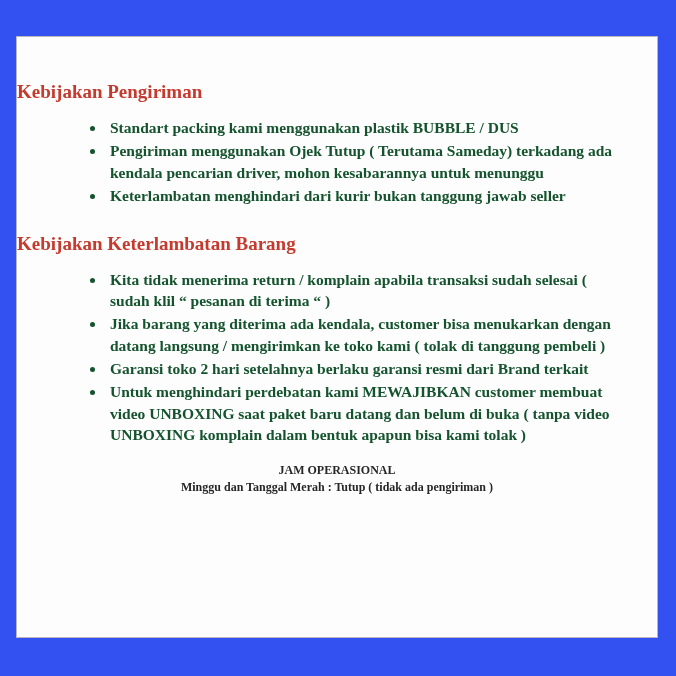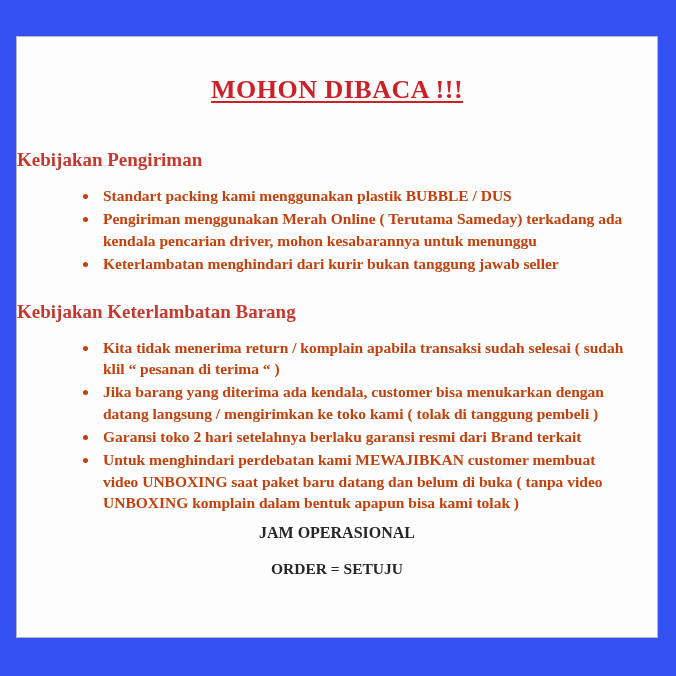--- a/index.html
+++ b/index.html
@@ -44,73 +44,72 @@
     font-weight: bold;
     color: #c43a2f;
   }
   .section-heading.first {
     margin-top: 44px;
   }
   .section-heading.second {
     margin-top: 26px;
   }
   ul.bullets {
-    margin: 14px 0 0 8px;
+    margin: 14px 0 0 15px;
     padding-left: 74px;
     padding-right: 30px;
-    color: #c2410c;
+    color: #14532d;
     font-size: 15.5px;
     font-weight: bold;
     line-height: 1.38;
   }
   ul.bullets li {
     margin-bottom: 2px;
     padding-left: 4px;
   }
   .footer {
-    margin-top: 8px;
+    margin-top: 16px;
     text-align: center;
     color: #262626;
-    font-size: 16px;
+    font-size: 12px;
     font-weight: bold;
     line-height: 1.42;
   }
   .order-note {
     margin-top: 16px;
     text-align: center;
     color: #262626;
     font-size: 15.5px;
     font-weight: bold;
   }
 </style>
 </head>
 <body>
 
 <div class="frame">
   <div class="panel">
 
-    <h1 class="title">MOHON DIBACA !!!</h1>
 
     <h2 class="section-heading first">Kebijakan Pengiriman</h2>
 
     <ul class="bullets">
       <li>Standart packing kami menggunakan plastik BUBBLE / DUS</li>
-      <li>Pengiriman menggunakan Merah Online ( Terutama Sameday) terkadang ada kendala pencarian driver, mohon kesabarannya untuk menunggu</li>
+      <li>Pengiriman menggunakan Ojek Tutup ( Terutama Sameday) terkadang ada kendala pencarian driver, mohon kesabarannya untuk menunggu</li>
       <li>Keterlambatan menghindari dari kurir bukan tanggung jawab seller</li>
     </ul>
 
     <h2 class="section-heading second">Kebijakan Keterlambatan Barang</h2>
 
     <ul class="bullets">
       <li>Kita tidak menerima return / komplain apabila transaksi sudah selesai ( sudah klil “ pesanan di terima “ )</li>
       <li>Jika barang yang diterima ada kendala, customer bisa menukarkan dengan datang langsung / mengirimkan ke toko kami ( tolak di tanggung pembeli )</li>
       <li>Garansi toko 2 hari setelahnya berlaku garansi resmi dari Brand terkait</li>
       <li>Untuk menghindari perdebatan kami MEWAJIBKAN customer membuat video UNBOXING saat paket baru datang dan belum di buka ( tanpa video UNBOXING komplain dalam bentuk apapun bisa kami tolak )</li>
     </ul>
 
     <div class="footer">
       <div>JAM OPERASIONAL</div>
+      <div>Minggu dan Tanggal Merah : Tutup ( tidak ada pengiriman )</div>
     </div>
 
-    <div class="order-note">ORDER = SETUJU</div>
 
   </div>
 </div>
 
 </body></html>

